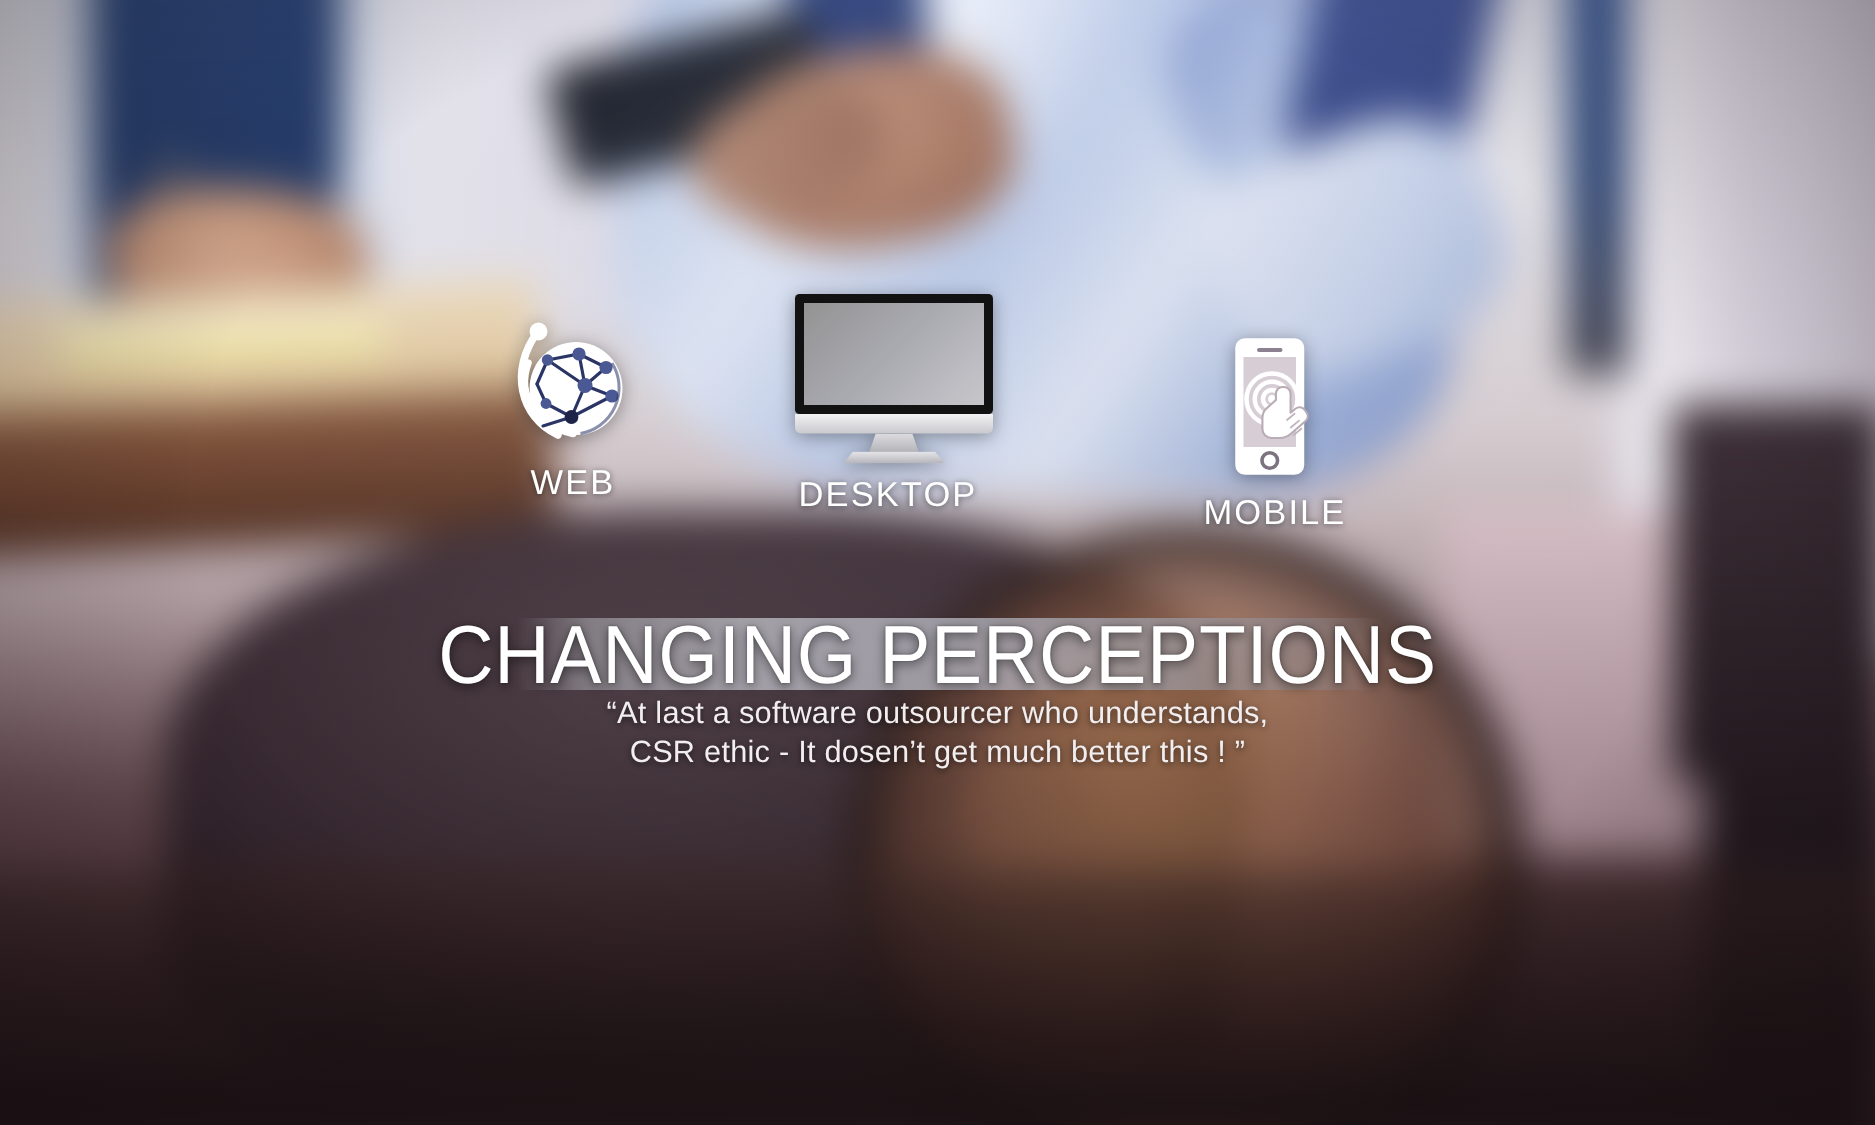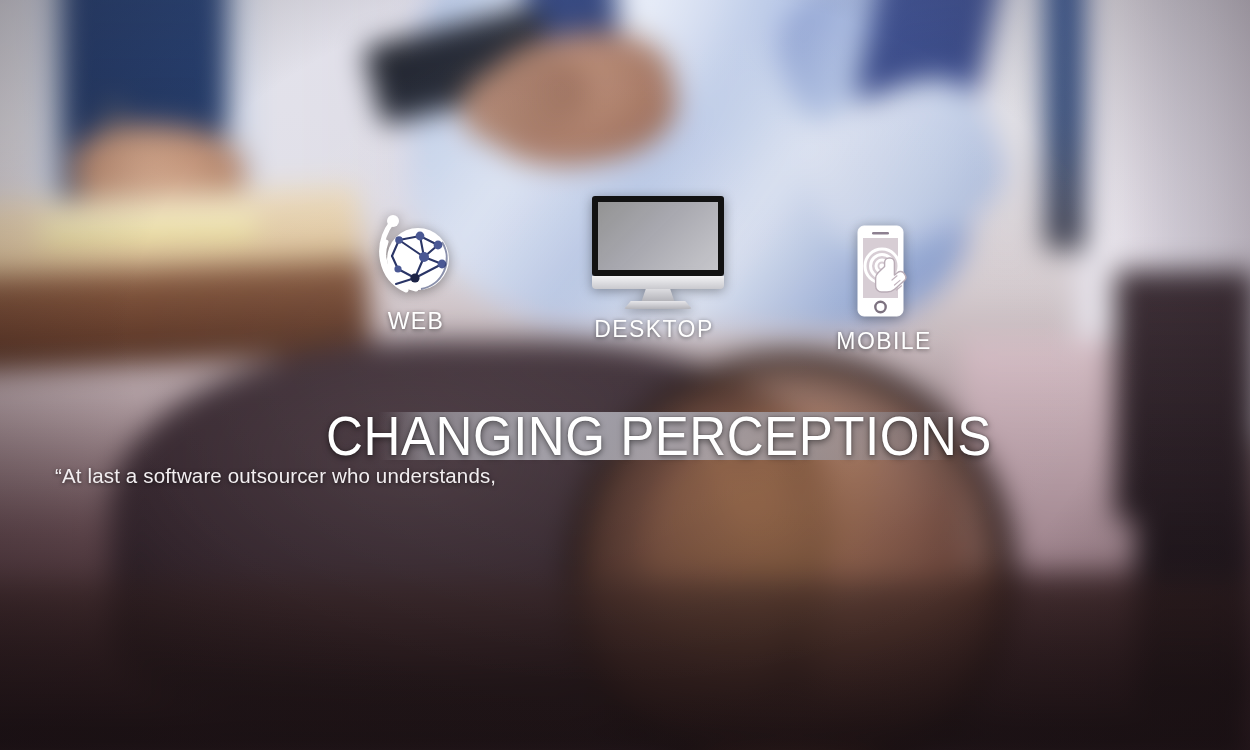--- a/index.html
+++ b/index.html
@@ -246,21 +246,21 @@
       linear-gradient(180deg, rgba(210,215,235,.10) 0%, rgba(120,100,115,.05) 45%, rgba(25,16,20,.30) 100%);
     pointer-events: none;
   }
   #vignette {
     position: absolute; inset: 0;
     background: radial-gradient(ellipse 900px 640px at 50% 45%, transparent 55%, rgba(20,12,16,.45) 100%);
     pointer-events: none;
   }
 
   
-  #overlay { position: absolute; inset: 0; margin-left: 34px; }
+  #overlay { position: absolute; inset: 0; }
 
   .icon-item {
     position: absolute;
     text-align: center;
     cursor: pointer;
   }
   .icon-art {
     position: relative;
     margin: 0 auto;
     filter: drop-shadow(0 2px 6px rgba(0,0,0,.35));
@@ -274,21 +274,21 @@
     text-shadow: 0 1px 4px rgba(0,0,0,.55);
     white-space: nowrap;
   }
 
   
   #icon-web { left: 330px; top: 212px; width: 104px; }
   #icon-web .icon-art { width: 88px; height: 88px; }
   .globe-svg { display: block; }
 
   
-  #icon-desktop { left: 540px; top: 196px; width: 160px; }
+  #icon-desktop { left: 512px; top: 196px; width: 160px; }
   #icon-desktop .icon-art { width: 140px; height: 112px; }
   .monitor-body {
     position: absolute; left: 8px; top: 0;
     width: 132px; height: 80px;
     background: #121212;
     border-radius: 3px;
     padding: 6px;
   }
   .monitor-screen {
     width: 100%; height: 100%;
@@ -344,27 +344,27 @@
     font-weight: 300;
     letter-spacing: .5px;
     transform: scaleX(.93);
     text-shadow: 0 2px 7px rgba(0,0,0,.55), 0 0 2px rgba(0,0,0,.35);
   }
 
   
   #quote {
     position: absolute;
     left: 0; top: 463px; width: 1250px;
+    text-align: center;
     color: #f2eef0;
     font-size: 20.5px;
     line-height: 26px;
     font-weight: 300;
     letter-spacing: .15px;
     text-shadow: 0 1px 4px rgba(0,0,0,.6);
-    padding-left: 21px;
   }
   #quote .qline { display: block; white-space: nowrap; }
 </style>
 </head>
 <body>
 
 <div id="stage">
 
   <div id="photo">
     <div class="bg-layer bg-wall"></div>
@@ -503,16 +503,17 @@
         </svg>
       </div>
       <div class="icon-label">MOBILE</div>
     </div>
 
     <div id="title-banner"></div>
     <h1 id="page-title">CHANGING PERCEPTIONS</h1>
 
     <blockquote id="quote">
       <span class="qline">“At last a software outsourcer who understands,</span>
+      <span class="qline">CSR ethic - It dosen’t get much better this ! ”</span>
     </blockquote>
 
   </div>
 </div>
 
 </body></html>

